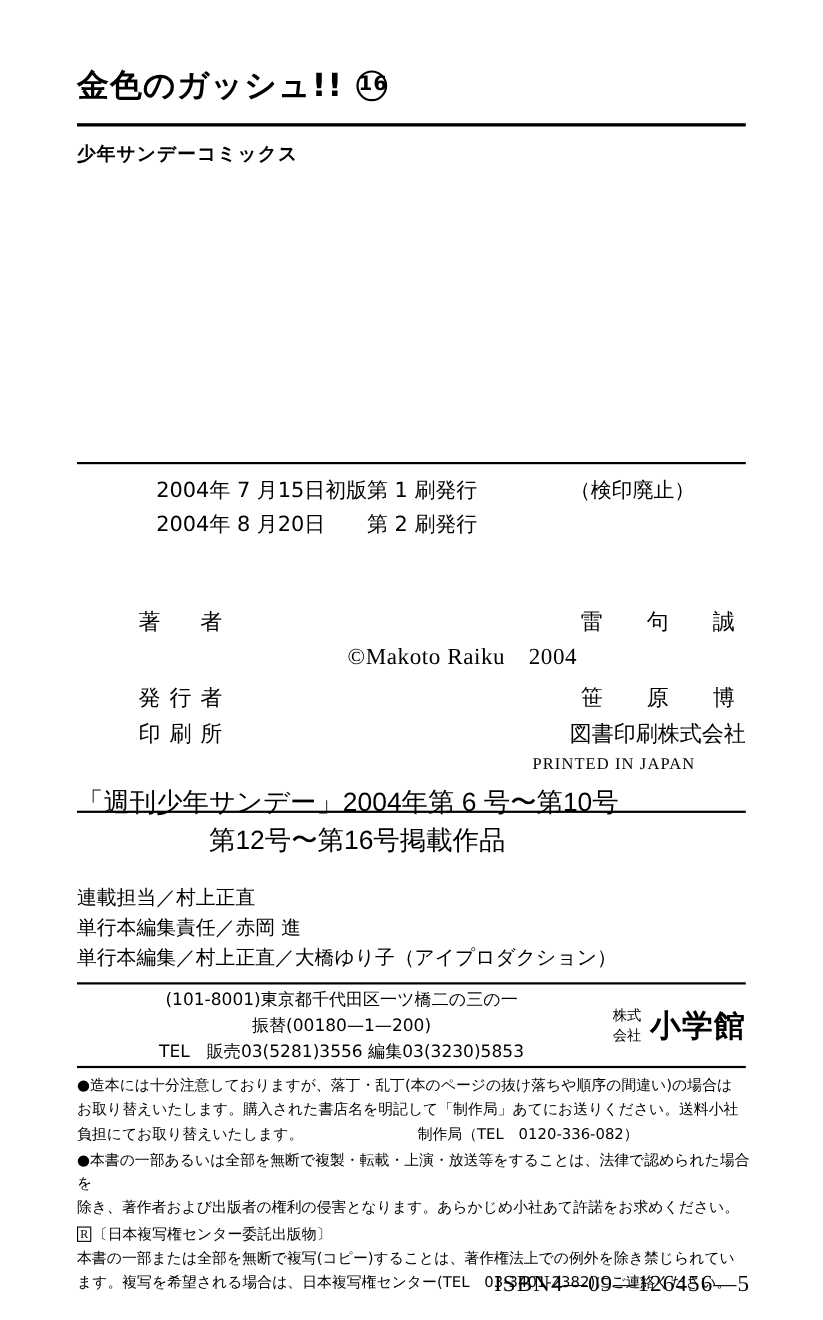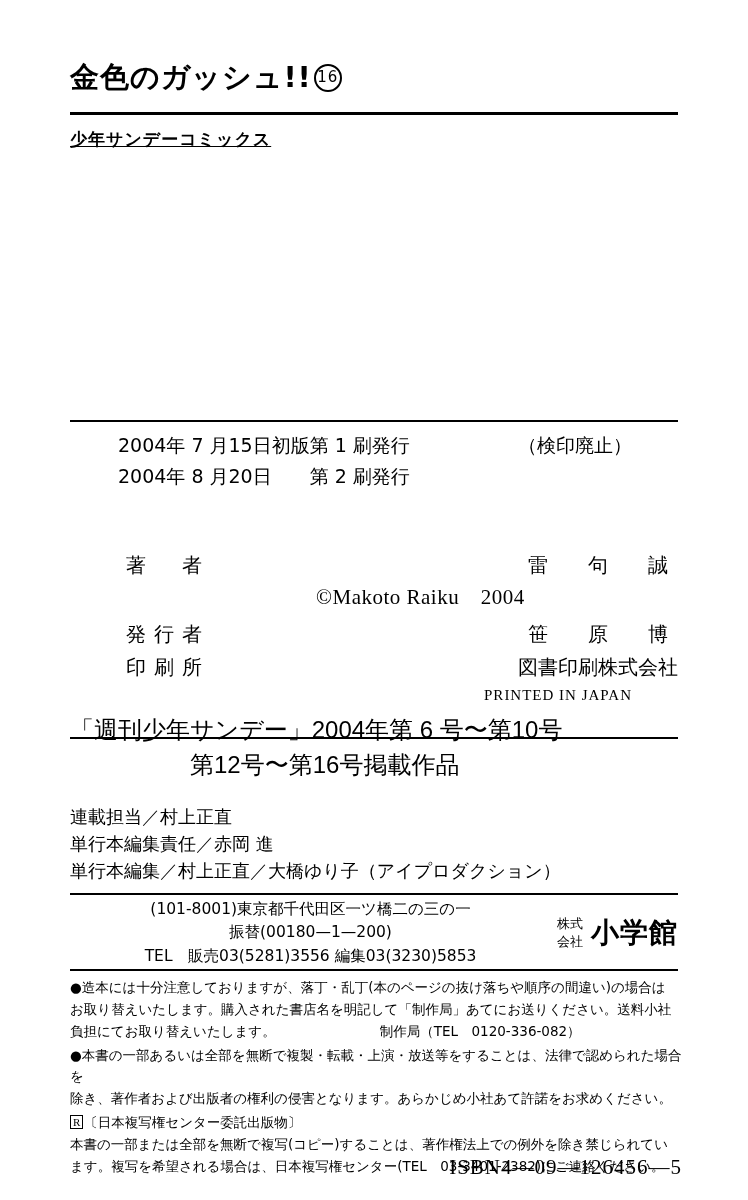--- a/index.html
+++ b/index.html
@@ -36,45 +36,44 @@
     letter-spacing: 1px;
     line-height: 1.1;
     white-space: nowrap;
   }
   .title-circle {
     display: inline-block;
     width: 24px;
     height: 24px;
     border: 2px solid #000;
     border-radius: 50%;
-    font-size: 15px;
+    font-size: 18px;
     line-height: 22px;
     text-align: center;
-    font-weight: normal;
+    font-weight: bold;
     vertical-align: 5px;
-    margin-left: 2px;
+    margin-left: 12px;
     font-family: "DejaVu Sans", sans-serif;
   }
   .title-rule {
     position: absolute;
     left: 70px;
     top: 112px;
     width: 608px;
     height: 3px;
     background: #000;
   }
   .subtitle {
     position: absolute;
     left: 70px;
     top: 128px;
     font-family: "DejaVu Sans", sans-serif;
     font-weight: bold;
     font-size: 17px;
     letter-spacing: 1px;
-    text-decoration: underline;
   }
 
   
   .mid-rule {
     position: absolute;
     left: 70px;
     top: 420px;
     width: 608px;
     height: 2px;
     background: #000;
@@ -89,21 +88,21 @@
     font-family: "DejaVu Sans", sans-serif;
     font-size: 19px;
     letter-spacing: 0px;
   }
   .date-row {
     display: flex;
     align-items: baseline;
     margin-bottom: 5px;
   }
   .date-text {
-    margin-left: 48px;
+    margin-left: 72px;
     white-space: nowrap;
   }
   .date-note {
     margin-left: auto;
     margin-right: 46px;
     white-space: nowrap;
   }
 
   
   .credits {
@@ -212,21 +211,21 @@
     padding-right: 6px;
   }
   .pub-address {
     flex: 1;
     font-family: "DejaVu Sans", sans-serif;
     font-size: 15.5px;
     line-height: 1.5;
     text-align: center;
   }
   .pub-corp {
-    font-family: Liberation Serif, serif;
+    font-family: Liberation Mono, monospace;
     font-size: 13px;
     line-height: 1.35;
     text-align: center;
     padding: 0 6px;
     white-space: nowrap;
   }
   .pub-name {
     font-family: "DejaVu Sans", sans-serif;
     font-weight: bold;
     font-size: 28px;

